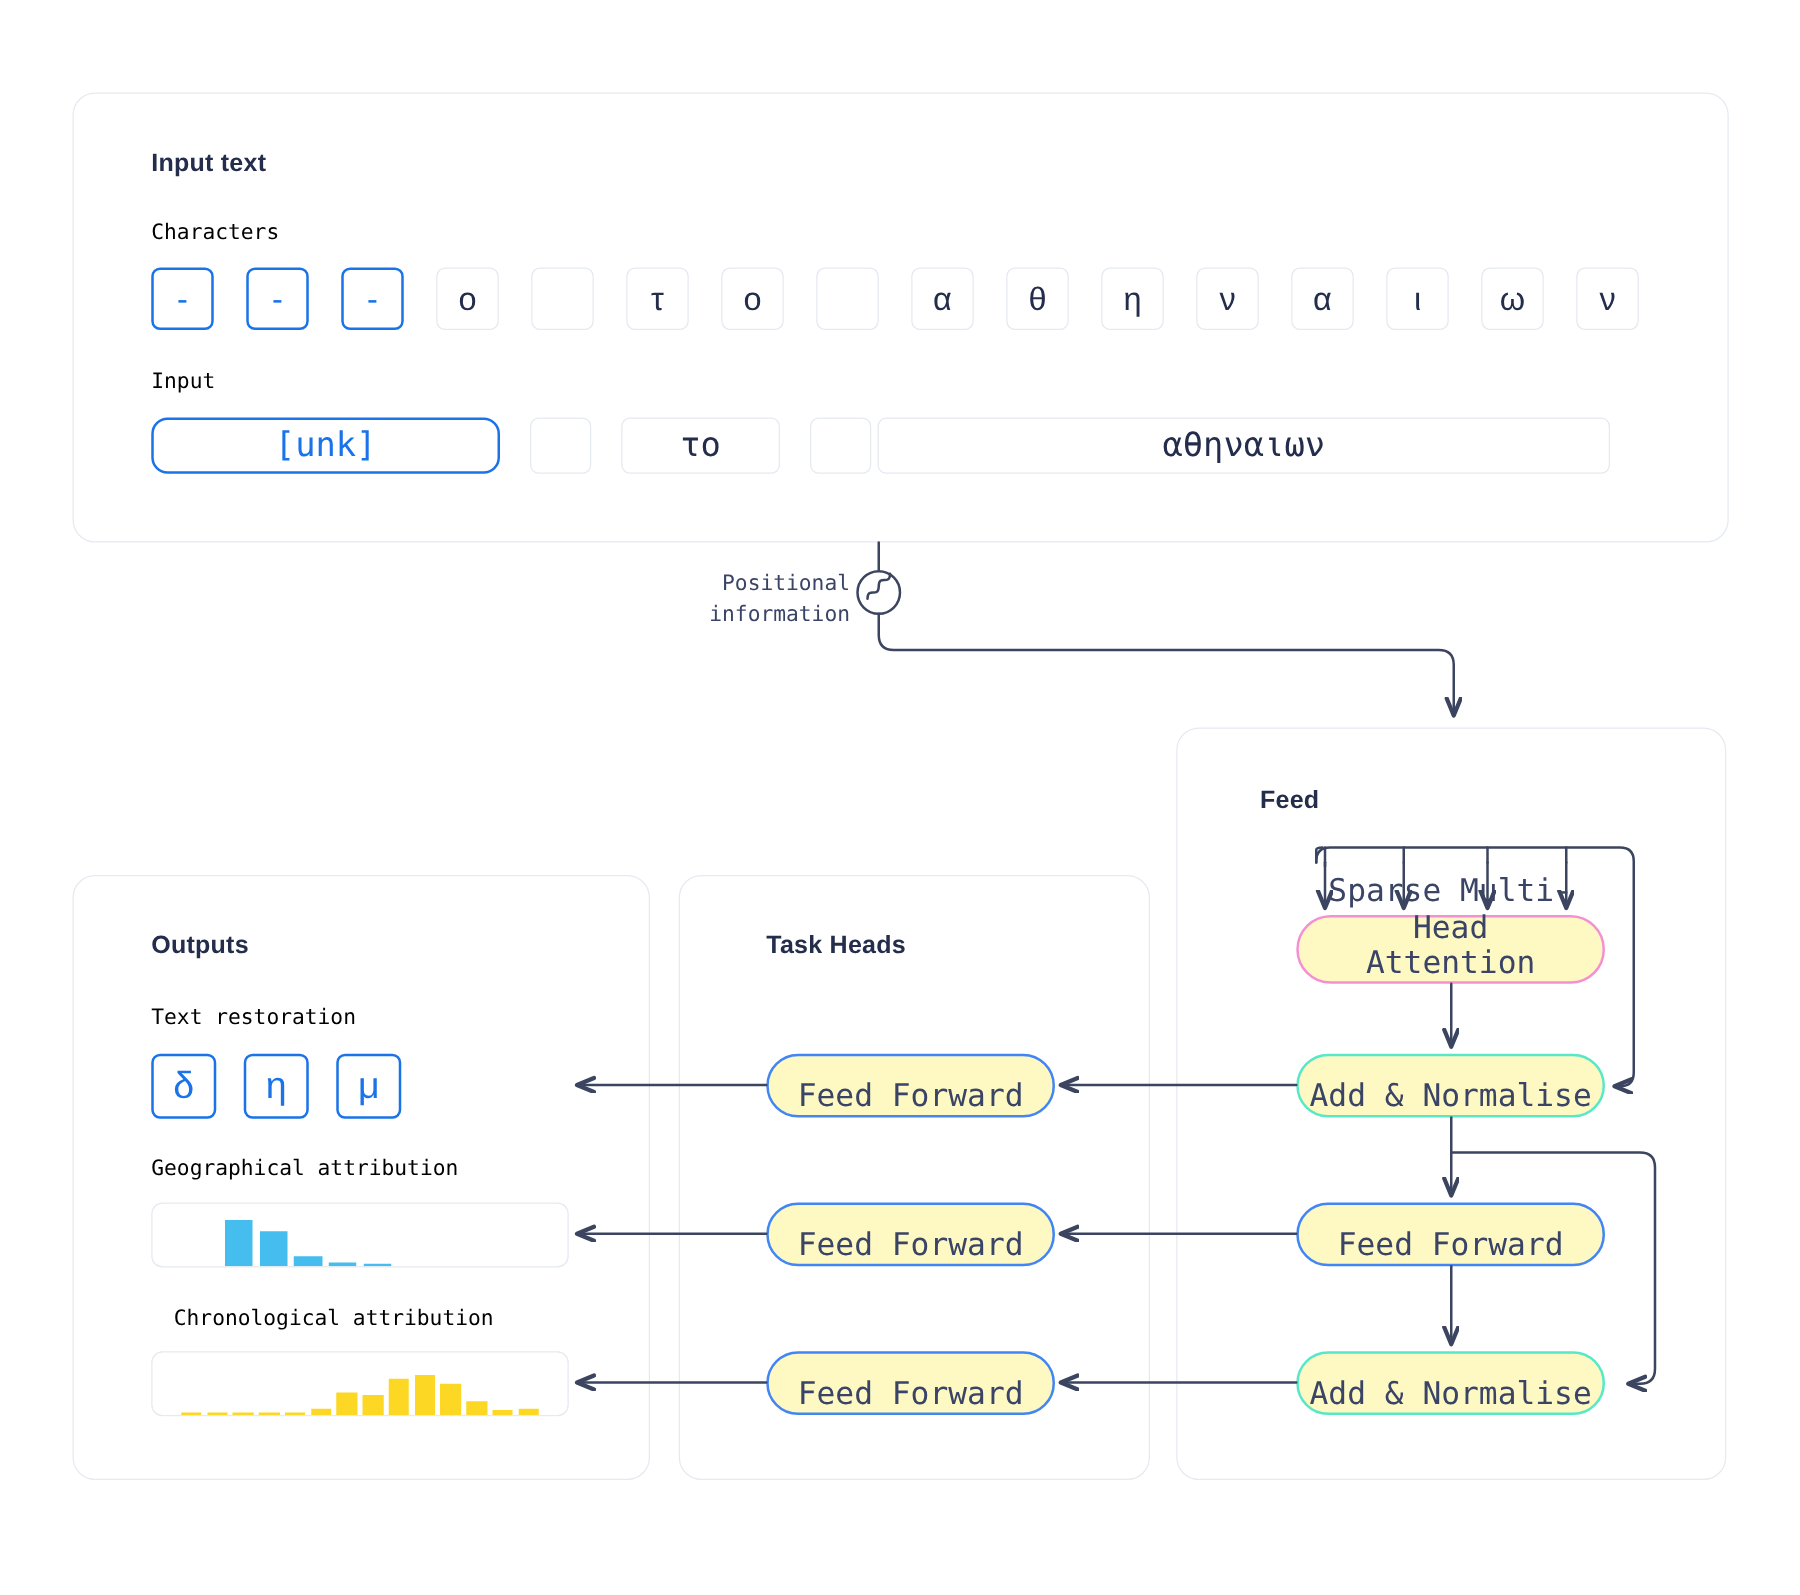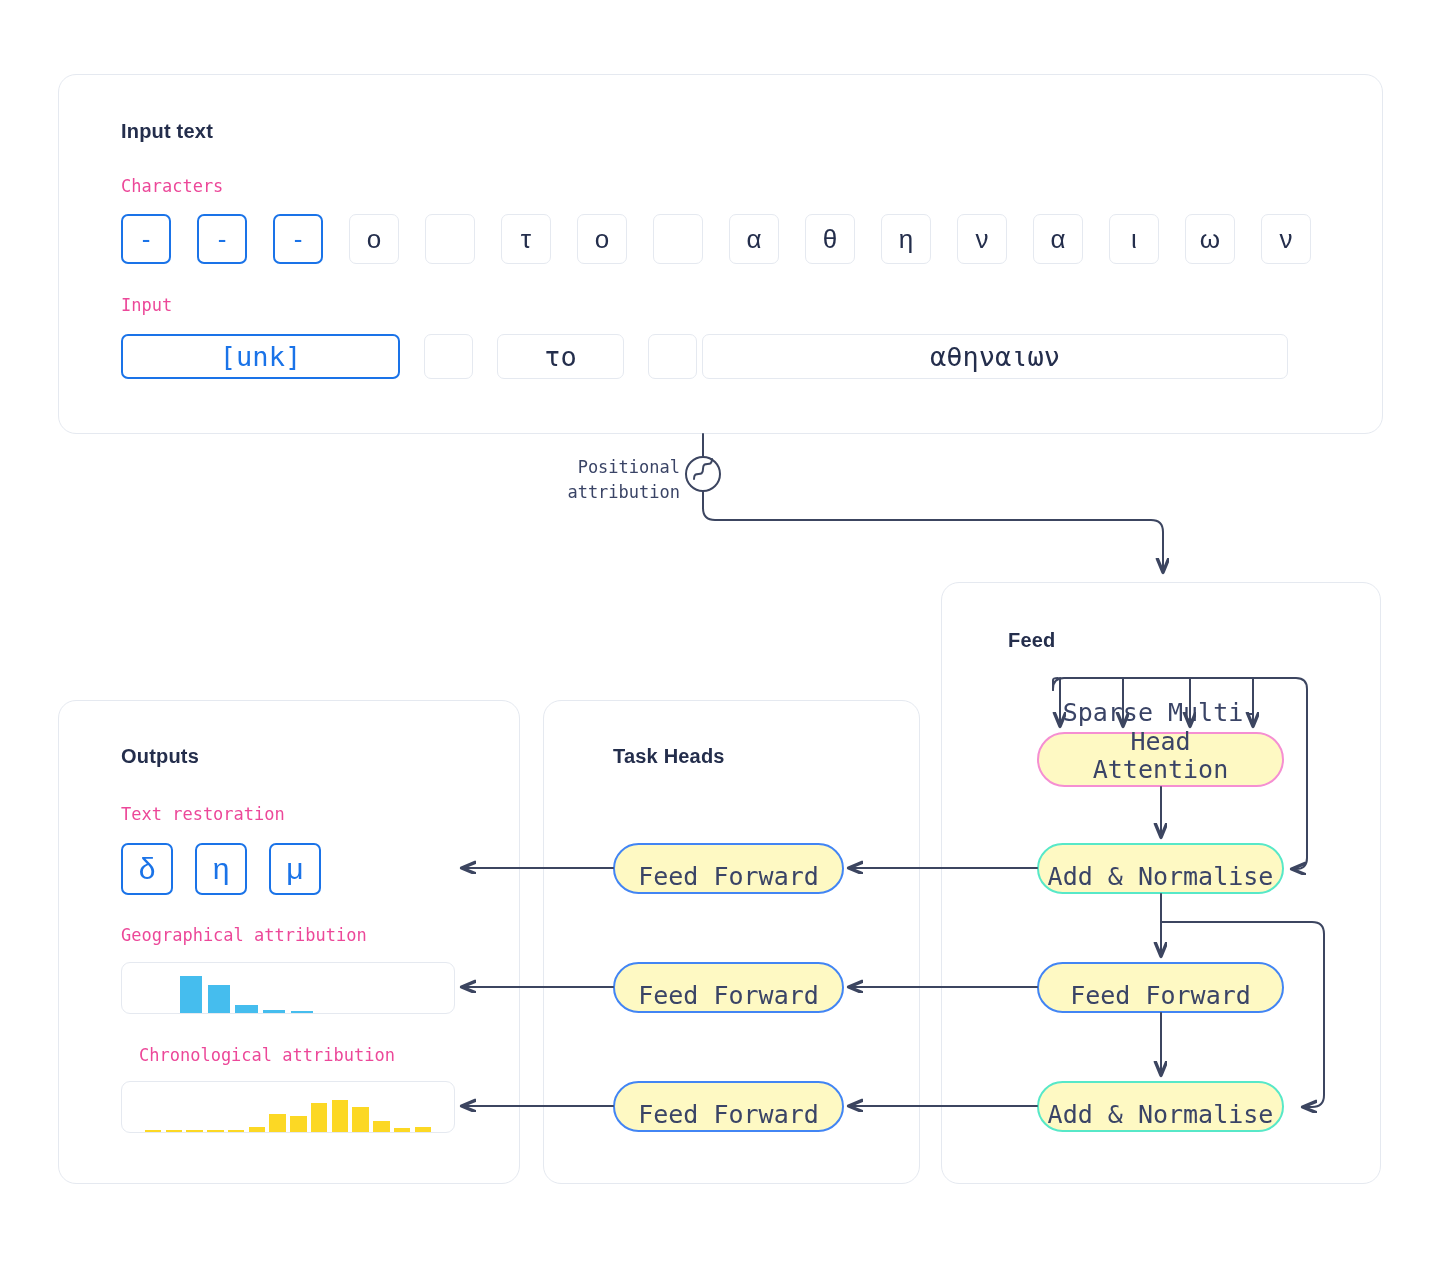--- a/index.html
+++ b/index.html
@@ -30,21 +30,21 @@
     position:absolute;
     font-size:20px;
     font-weight:700;
     letter-spacing:.2px;
     color:#242E4C;
     white-space:nowrap;
   }
   .sub-label{
     position:absolute;
     font-size:17px;
-    color:#ec4899;
+    color:#000000;
     white-space:nowrap;
   }
 
   
   .tok{
     position:absolute;
     box-sizing:border-box;
     display:flex;align-items:center;justify-content:center;
     border:1.5px solid #E5E9F0;
     border-radius:7px;
@@ -163,39 +163,39 @@
       <span>ω</span>
     </div>
     <div class="tok" style="left: 1261px; top: 214px; width: 50px; height: 50px;">
       <span>ν</span>
     </div>
   </div>
 
 <div class="sub-label mono" style="left:121px;top:295px;">Input</div>
 
 <div id="words-row">
-    <div class="wordbox sel" style="left: 121px; top: 334px; width: 279px;">
+    <div class="wordbox sel" style="left: 121px; top: 334px; width: 279px; border-radius: 13px;">
       <span class="mono">[unk]</span>
     </div>
     <div class="wordbox" style="left: 424px; top: 334px; width: 49px;">
       <span class="mono"></span>
     </div>
     <div class="wordbox" style="left: 497px; top: 334px; width: 127px;">
       <span class="mono">το</span>
     </div>
     <div class="wordbox" style="left: 648px; top: 334px; width: 49px;">
       <span class="mono"></span>
     </div>
     <div class="wordbox" style="left: 702px; top: 334px; width: 586px;">
       <span class="mono">αθηναιων</span>
     </div>
   </div>
 
 <div class="pos-label mono" style="left:450px;top:455px;width:230px;"><span>Positional</span>
-<span>attribution</span></div>
+<span>information</span></div>
 
 <div class="card" id="card-torso"></div>
 <div class="card-title" style="left:1008px;top:629px;">Feed</div>
 
 <div class="pill pink mono" style="left:1037px;top:732px;width:247px;height:55px;">
   <div>
     <div>Sparse Multi-Head</div>
     <div>Attention</div>
   </div>
 </div>

